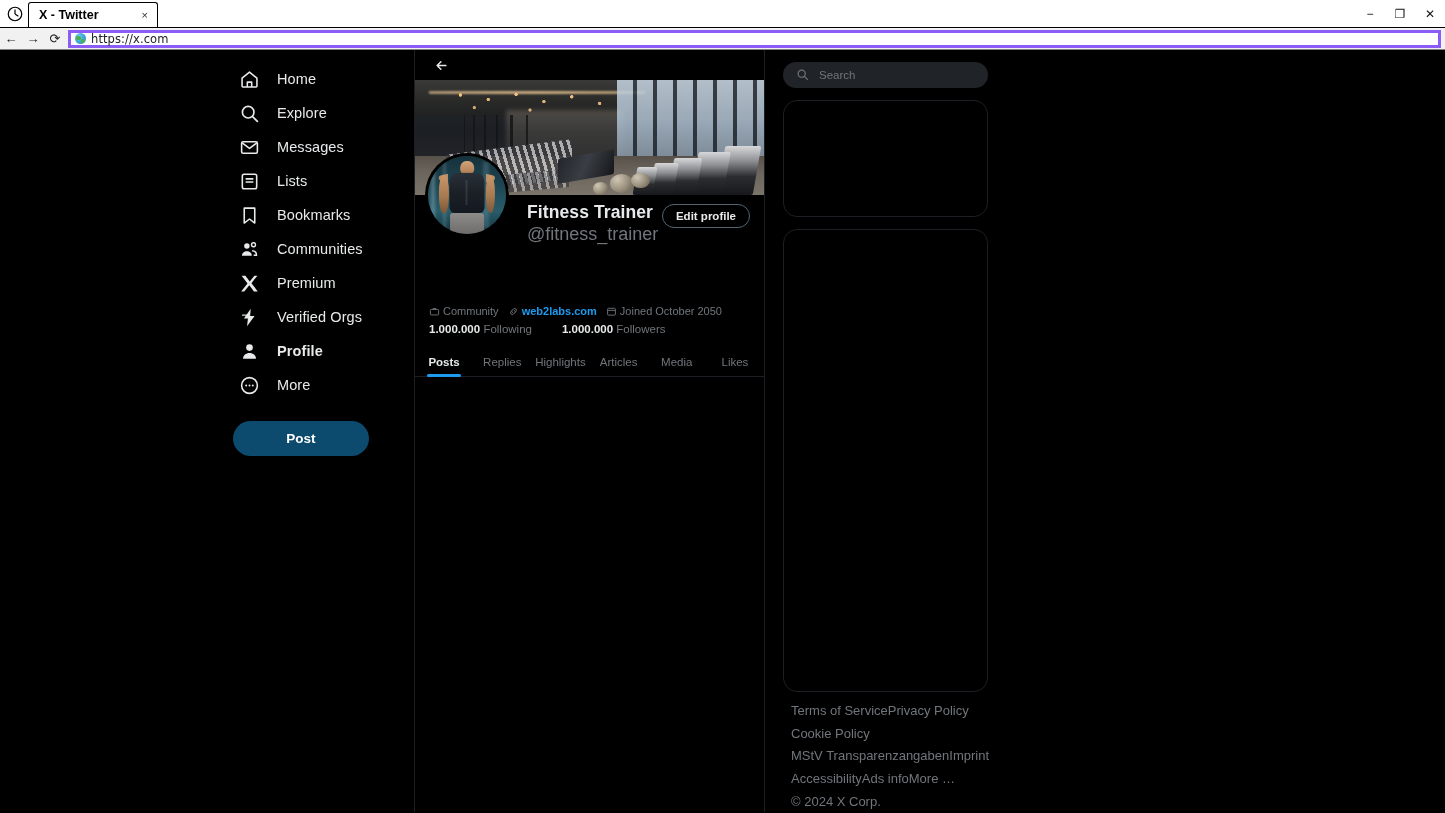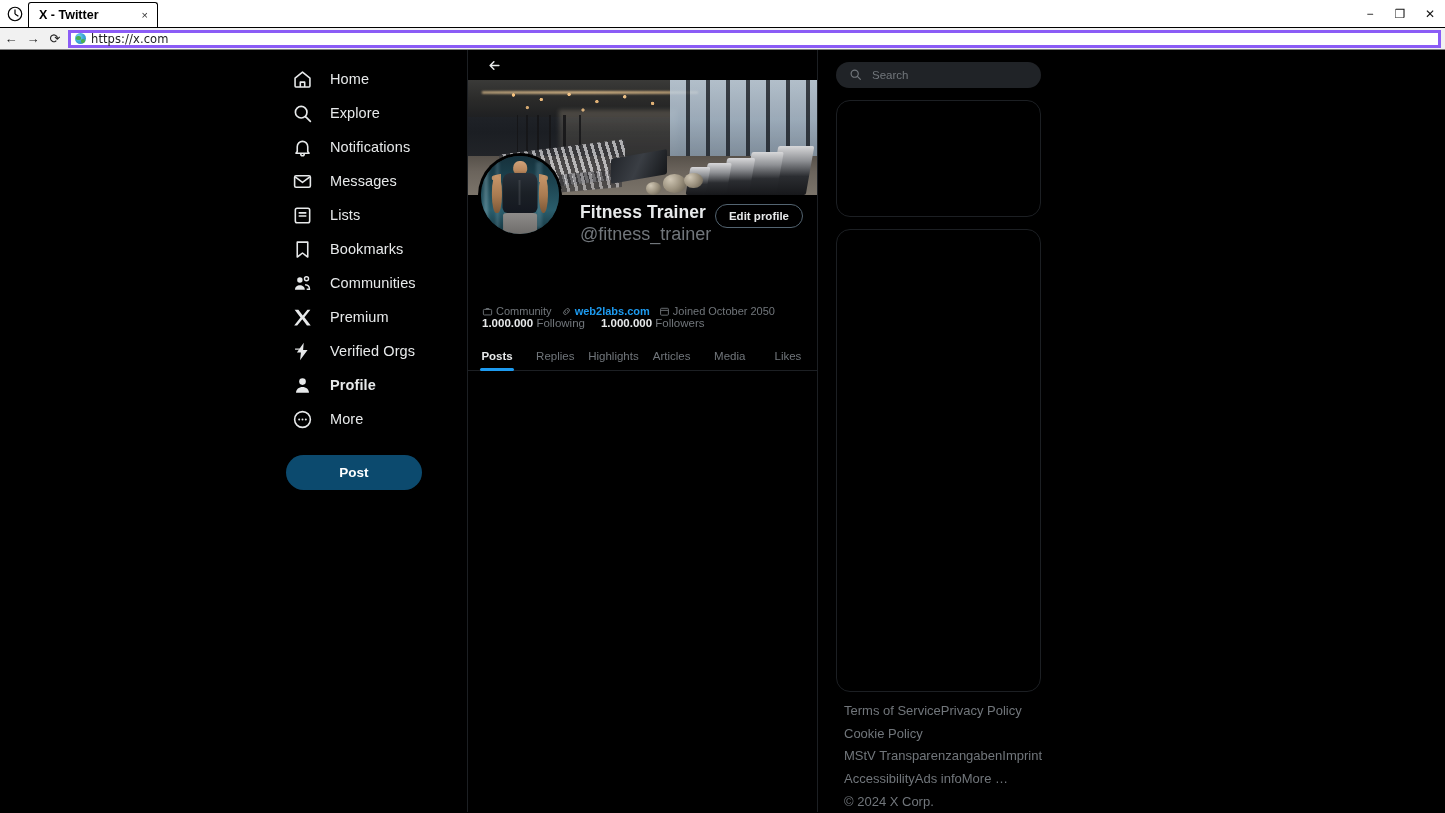--- a/index.html
+++ b/index.html
@@ -81,21 +81,21 @@
 
   
   .page {
     width: 1445px; height: 762px; background: #000000;
     display: flex; justify-content: center; position: relative;
   }
   .page-inner { width: 1445px; display: flex; }
 
   
   .left-nav {
-    width: 468px; flex: none;
+    width: 415px; flex: none;
     display: flex; flex-direction: column; align-items: flex-end;
     padding-right: 22px; padding-top: 12px;
     border-right: 1px solid #1c1f23;
     padding-left: 36px;
   }
   .nav-list { width: 160px; display: flex; flex-direction: column; }
   .nav-item {
     display: flex; align-items: center; gap: 17px;
     height: 34px; padding: 0 8px 0 6px;
     border-radius: 999px; cursor: pointer;
@@ -332,21 +332,21 @@
   .meta-row {
     display: flex; align-items: center; gap: 9px;
     font-size: 11px; color: #71767b; flex-wrap: wrap;
     padding-left: 0; margin-top: 2px;
   }
   .meta-item { display: flex; align-items: center; gap: 3px; white-space: nowrap; }
   .meta-item svg { width: 11px; height: 11px; flex: none; }
   .meta-link { color: #1d9bf0; font-weight: 600; }
 
   .stats-row {
-    display: flex; gap: 16px; margin-top: 0;
+    display: flex; gap: 30px; margin-top: 6px;
     font-size: 11.5px; color: #71767b;
   }
   .stat { cursor: pointer; white-space: nowrap; }
   .stat b { color: #e7e9ea; font-weight: bold; }
 
   .tabs-row {
     display: flex; margin-top: 12px;
     border-bottom: 1px solid #1c1f23;
   }
   .tab {
@@ -448,29 +448,20 @@
       <div class="nav-item">
         <span class="nav-icon">
           <svg viewBox="0 0 24 24" fill="none" stroke="currentColor" stroke-width="1.9" stroke-linecap="round">
             <circle cx="10.5" cy="10.5" r="6.6"></circle>
                 <path d="M15.5 15.5 21 21"></path>
           </svg>
         </span>
         <span class="nav-label">Explore</span>
       </div>
 
-      <div class="nav-item">
-        <span class="nav-icon">
-          <svg viewBox="0 0 24 24" fill="none" stroke="currentColor" stroke-width="1.8" stroke-linejoin="round">
-            <path d="M18 16.5V11a6 6 0 1 0-12 0v5.5L4.5 18.5h15z"></path>
-            <path d="M10 19.5a2 2 0 0 0 4 0"></path>
-          </svg>
-        </span>
-        <span class="nav-label">Notifications</span>
-      </div>
 
       <div class="nav-item">
         <span class="nav-icon">
           <svg viewBox="0 0 24 24" fill="none" stroke="currentColor" stroke-width="1.8" stroke-linejoin="round">
             <rect x="3" y="5.5" width="18" height="13" rx="1.6"></rect>
             <path d="M3.6 6.6 12 13l8.4-6.4"></path>
           </svg>
         </span>
         <span class="nav-label">Messages</span>
       </div>

